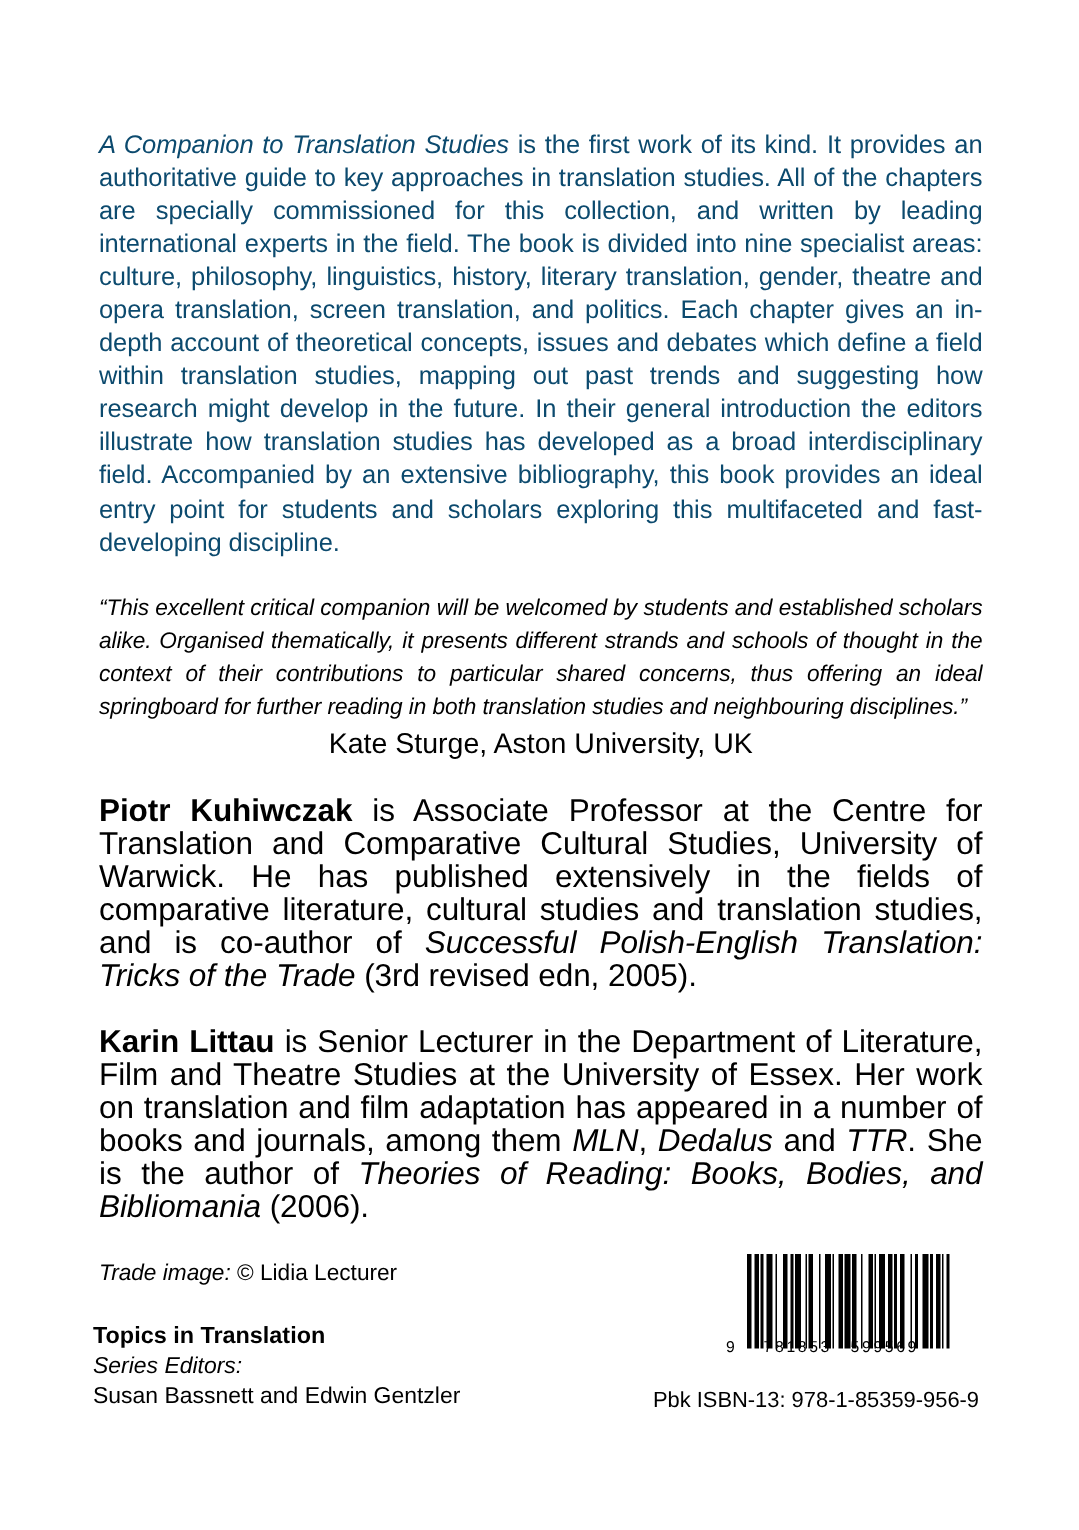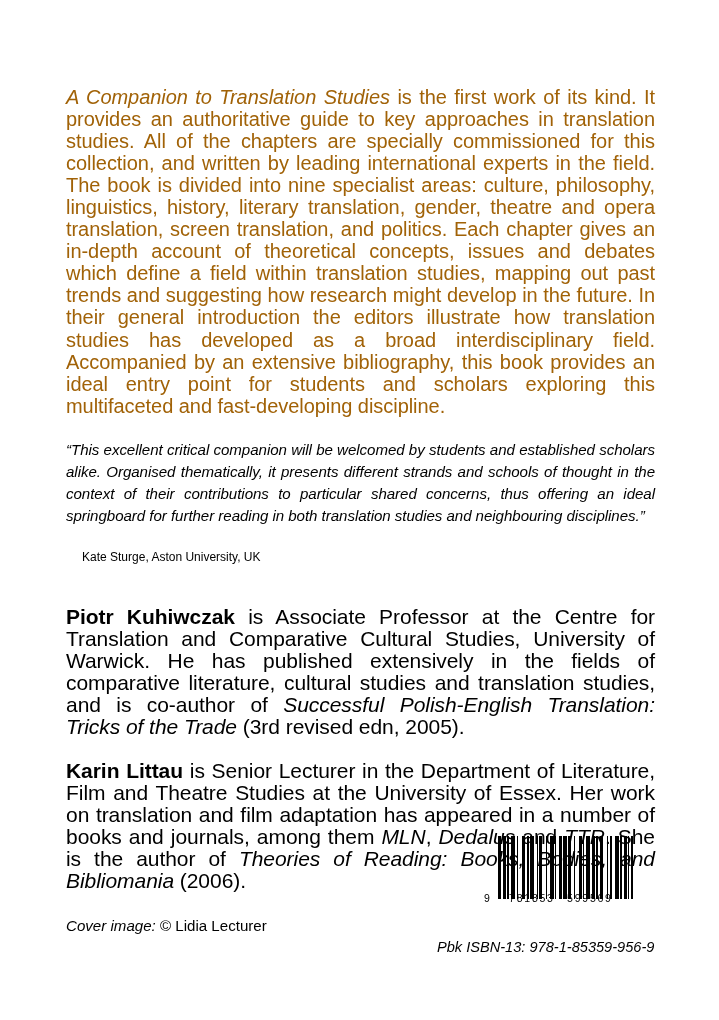--- a/index.html
+++ b/index.html
@@ -26,44 +26,44 @@
 
   .content {
     position: absolute;
     left: 66px;
     top: 86px;
     width: 589px;
   }
 
   p.body-para {
     margin: 0 0 0 0;
-    font-size: 20px;
+    font-size: 17px;
     line-height: 22.05px;
     text-align: justify;
     letter-spacing: -0.05px;
     word-spacing: 0px;
-    color: #a16207;
+    color: #0c4a6e;
   }
 
   .spacer-sm { height: 22px; }
 
   .quote-para {
     font-style: italic;
     font-size: 15.1px;
     line-height: 22.05px;
     text-align: justify;
     margin: 0;
     letter-spacing: -0.05px;
   }
 
   .attribution {
-    font-size: 12px;
-    line-height: 22.05px;
-    text-align: left;
-    margin: 16px;
+    font-size: 19px;
+    line-height: 22.05px;
+    text-align: center;
+    margin: 0;
     padding-top: 3px;
   }
 
   .bio-para {
     font-size: 21px;
     line-height: 22.05px;
     text-align: justify;
     margin: 0;
     letter-spacing: -0.05px;
   }
@@ -144,22 +144,22 @@
     text-align: center;
   }
 
   .isbn-line {
     position: absolute;
     left: 424px;
     top: 925px;
     width: 240px;
     font-size: 14.6px;
     line-height: 19px;
-    margin: 13px;
-    font-style: italic;
+    text-align: center;
+    margin: 0;
   }
 </style>
 </head>
 <body>
 
 <div class="page">
 
   <div class="content">
 
     <p class="body-para"><em>A Companion to Translation Studies</em><span> is the first work of its kind. It provides an authoritative guide to key approaches in translation studies. All of the chapters are specially commissioned for this collection, and written by leading international experts in the field. The book is divided into nine specialist areas: culture, philosophy, linguistics, history, literary translation, gender, theatre and opera translation, screen translation, and politics. Each chapter gives an in-depth account of theoretical concepts, issues and debates which define a field within translation studies, mapping out past trends and suggesting how research might develop in the future. In their general introduction the editors illustrate how translation studies has developed as a broad interdisciplinary field. Accompanied by an extensive bibliography, this book provides an ideal entry point for students and scholars exploring this multifaceted and fast-developing discipline.</span></p>
@@ -173,24 +173,29 @@
     <div class="spacer-sm"></div>
 
     <p class="bio-para"><strong>Piotr Kuhiwczak</strong><span> is Associate Professor at the Centre for Translation and Comparative Cultural Studies, University of Warwick. He has published extensively in the fields of comparative literature, cultural studies and translation studies, and is co-author of </span><em>Successful Polish-English Translation: Tricks of the Trade</em><span> (3rd revised edn, 2005).</span></p>
 
     <div class="spacer-sm"></div>
 
     <p class="bio-para"><strong>Karin Littau</strong><span> is Senior Lecturer in the Department of Literature, Film and Theatre Studies at the University of Essex. Her work on translation and film adaptation has appeared in a number of books and journals, among them </span><em>MLN</em><span>, </span><em>Dedalus</em><span> and </span><em>TTR</em><span>. She is the author of </span><em>Theories of Reading: Books, Bodies, and Bibliomania</em><span> (2006).</span></p>
 
     <div class="spacer-sm"></div>
 
-    <p class="cover-line"><em>Cover image:</em><span> © Lidia Lecturer</span></p>
+    <p class="cover-line"><em>Trade image:</em><span> © Lidia Lecturer</span></p>
 
   </div>
 
+  <div class="series-block">
+    <p class="series-title">Topics in Translation</p>
+    <p class="series-editors-label">Series Editors:</p>
+    <p class="series-editors-names">Susan Bassnett and Edwin Gentzler</p>
+  </div>
 
   <div class="barcode-wrap">
     <div class="barcode-bars" id="barcode-bars">
         <span class="bar tall" style="width: 2.66px; background: rgb(0, 0, 0);"></span>
         <span class="bar" style="width: 2.66px; background: transparent;"></span>
         <span class="bar tall" style="width: 2.66px; background: rgb(0, 0, 0);"></span>
         <span class="bar" style="width: 1.33px; background: transparent;"></span>
         <span class="bar tall" style="width: 1.33px; background: rgb(0, 0, 0);"></span>
         <span class="bar" style="width: 2.66px; background: transparent;"></span>
         <span class="bar tall" style="width: 3.99px; background: rgb(0, 0, 0);"></span>

